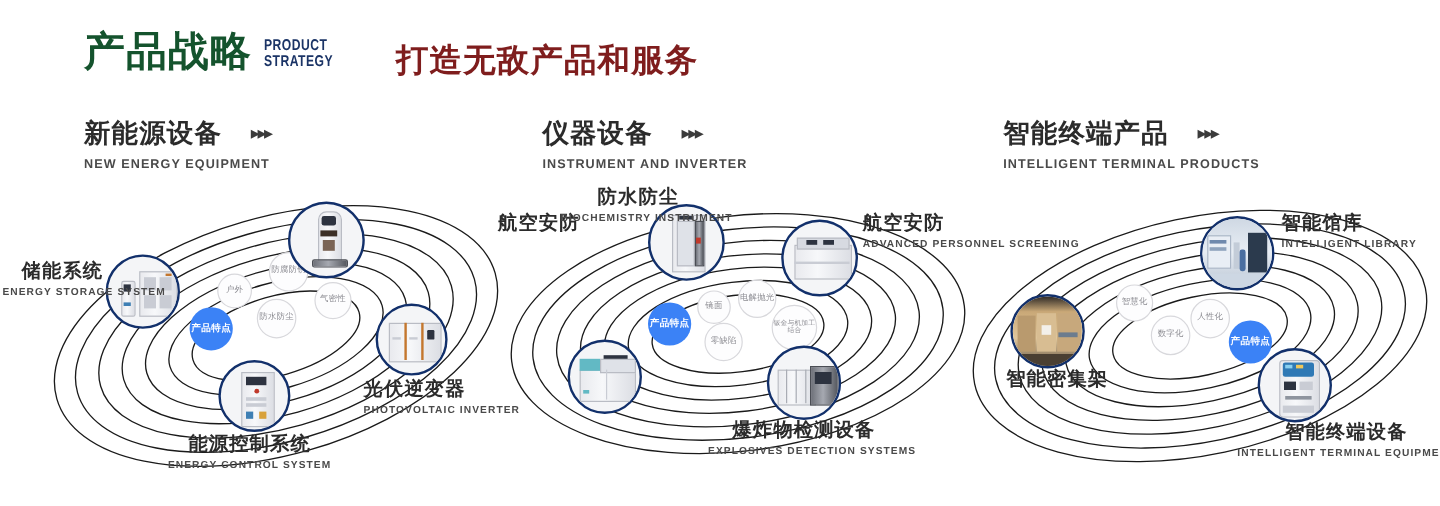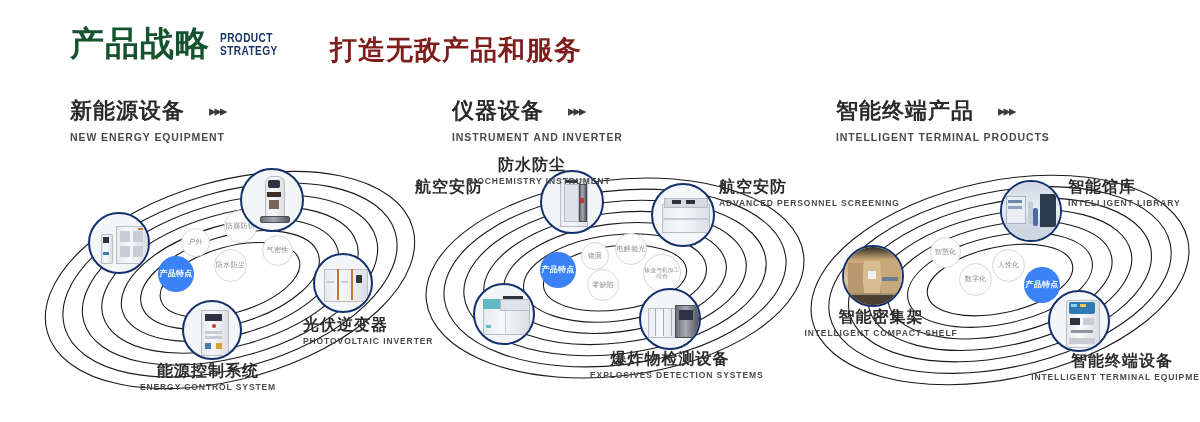--- a/index.html
+++ b/index.html
@@ -154,20 +154,24 @@
         <div class="dev bar" style="left:30px;top:17px;width:10px;height:11px;"></div>
         <div class="dev bar" style="left:43px;top:17px;width:10px;height:11px;"></div>
         <div class="dev bar" style="left:30px;top:32px;width:10px;height:11px;"></div>
         <div class="dev bar" style="left:43px;top:32px;width:10px;height:11px;"></div>
         <div class="dev accent" style="left:48px;top:14px;width:5px;height:2px;"></div>
         <div class="dev cab" style="left:11px;top:20px;width:10px;height:28px;border-radius:2px;"></div>
         <div class="dev scr" style="left:13px;top:23px;width:6px;height:6px;"></div>
         <div class="dev" style="left:13px;top:38px;width:6px;height:3px;background:#3e7fb4;"></div>
       </div>
     </div>
+    <div class="cap r" style="left:-28px;top:68px;width:84px;">
+      <div class="cn">储能系统</div>
+      <div class="en">ENERGY STORAGE SYSTEM</div>
+    </div>
 
     <div class="node" style="left:210px;top:18px;width:64px;height:64px;">
       <div class="art">
         <div class="dev cab" style="left:23px;top:6px;width:18px;height:40px;border-radius:7px 7px 1px 1px;"></div>
         <div class="dev scr" style="left:26px;top:10px;width:12px;height:8px;border-radius:2px;"></div>
         <div class="dev" style="left:25px;top:22px;width:14px;height:5px;background:#3b2f26;"></div>
         <div class="dev" style="left:27px;top:30px;width:10px;height:9px;background:#7a6455;"></div>
         <div class="dev cab-d" style="left:18px;top:46px;width:28px;height:5px;border-radius:2px;"></div>
       </div>
     </div>
@@ -356,17 +360,16 @@
         <div class="dev" style="left:4px;top:16px;width:15px;height:30px;background:#b99a6e;border-right:1px solid #8d7category;"></div>
         <div class="dev" style="left:20px;top:14px;width:16px;height:32px;background:#d8bd92;"></div>
         <div class="dev" style="left:37px;top:14px;width:20px;height:32px;background:#c7a87c;"></div>
         <div class="dev" style="left:24px;top:24px;width:8px;height:8px;background:#f3f0ea;"></div>
         <div class="dev" style="left:38px;top:30px;width:16px;height:4px;background:#6c7c8e;"></div>
         <div class="dev" style="left:0;top:48px;width:62px;height:14px;background:#4a3f32;"></div>
       </div>
     </div>
     <div class="cap c" style="left:-14px;top:158px;width:190px;">
       <div class="cn">智能密集架</div>
-      <div class="en">INTELLIGENT COMPACT SHELF</div>
     </div>
   </div>
 
 </div>
 
 </body></html>

